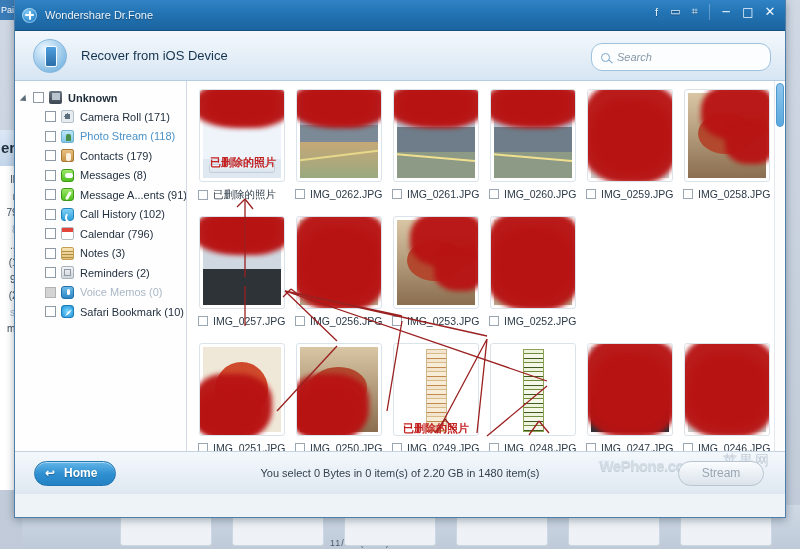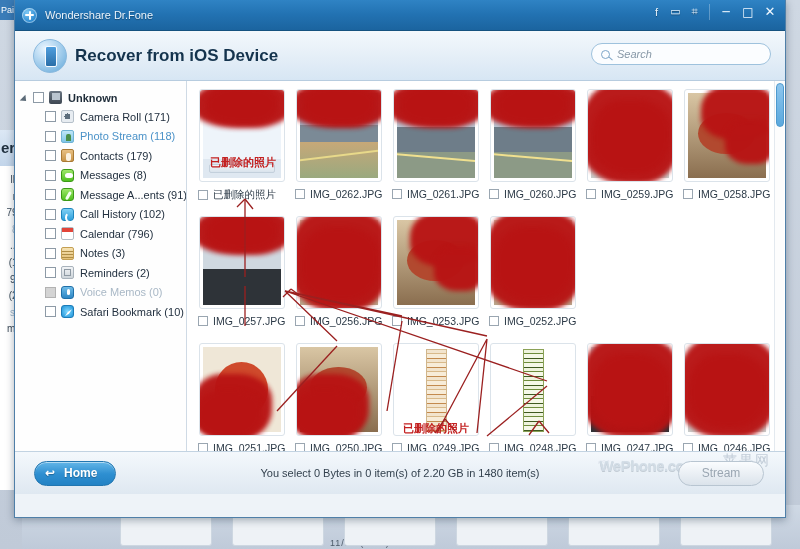--- a/index.html
+++ b/index.html
@@ -189,30 +189,30 @@
   }
   #device-icon .phone {
     position: absolute;
     left: 11px; top: 6px;
     width: 12px; height: 21px;
     border-radius: 2px;
     background: linear-gradient(#4f9ede, #2a6fa8);
     border: 1px solid #f6fbff;
   }
   #header-title {
-    margin-left: 8px;
-    font-size: 17px;
-    font-weight: bold;
+    margin-left: 14px;
+    font-size: 13px;
+    font-weight: normal;
     color: #14334d;
     white-space: nowrap;
   }
   #search-wrap {
     position: absolute;
     right: 14px; top: 12px;
-    width: 180px; height: 22px;
+    width: 180px; height: 28px;
     background: #fbfdff;
     border: 1px solid #9ec2dd;
     border-radius: 11px;
     display: flex;
     align-items: center;
   }
   #search-icon-glyph {
     width: 9px; height: 9px;
     border: 1.4px solid #7da6c8;
     border-radius: 50%;

